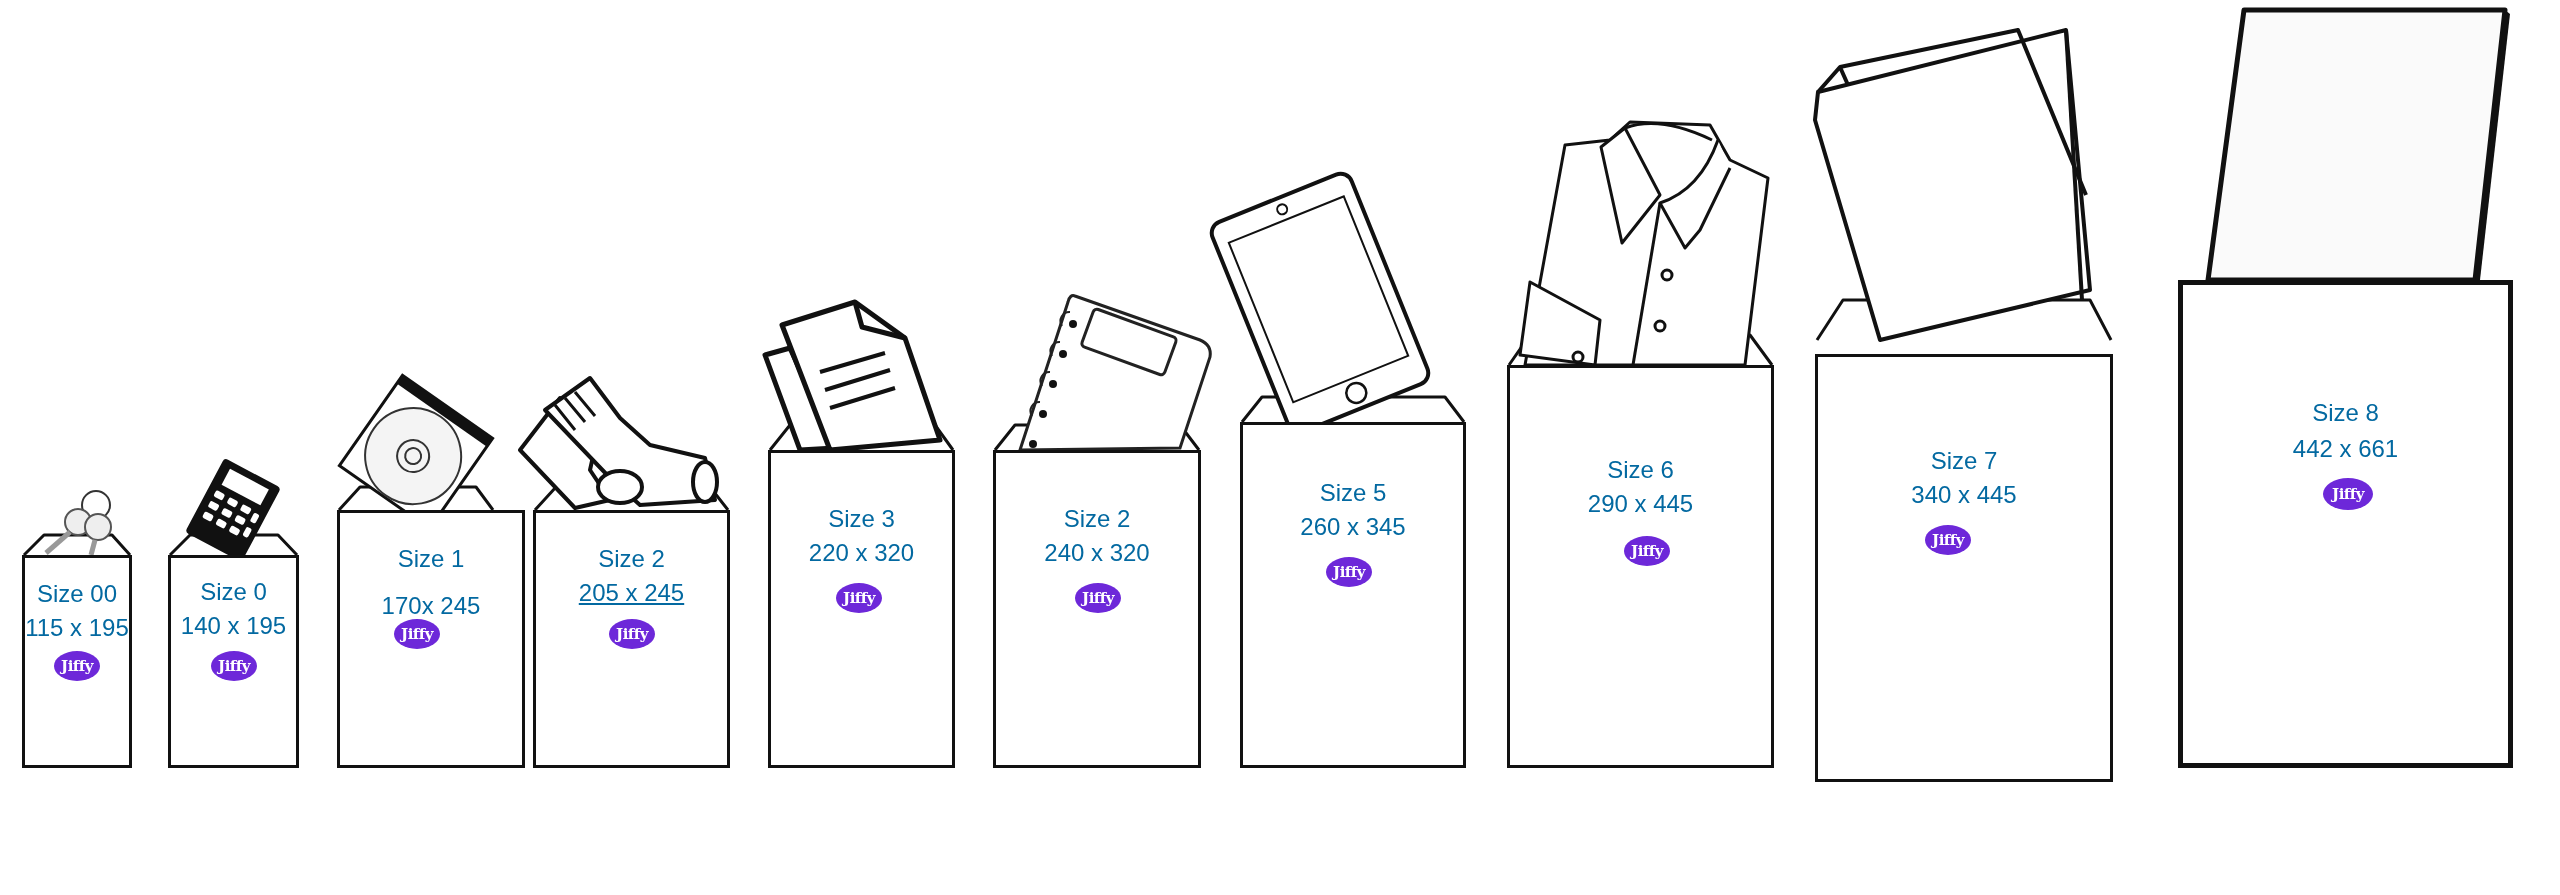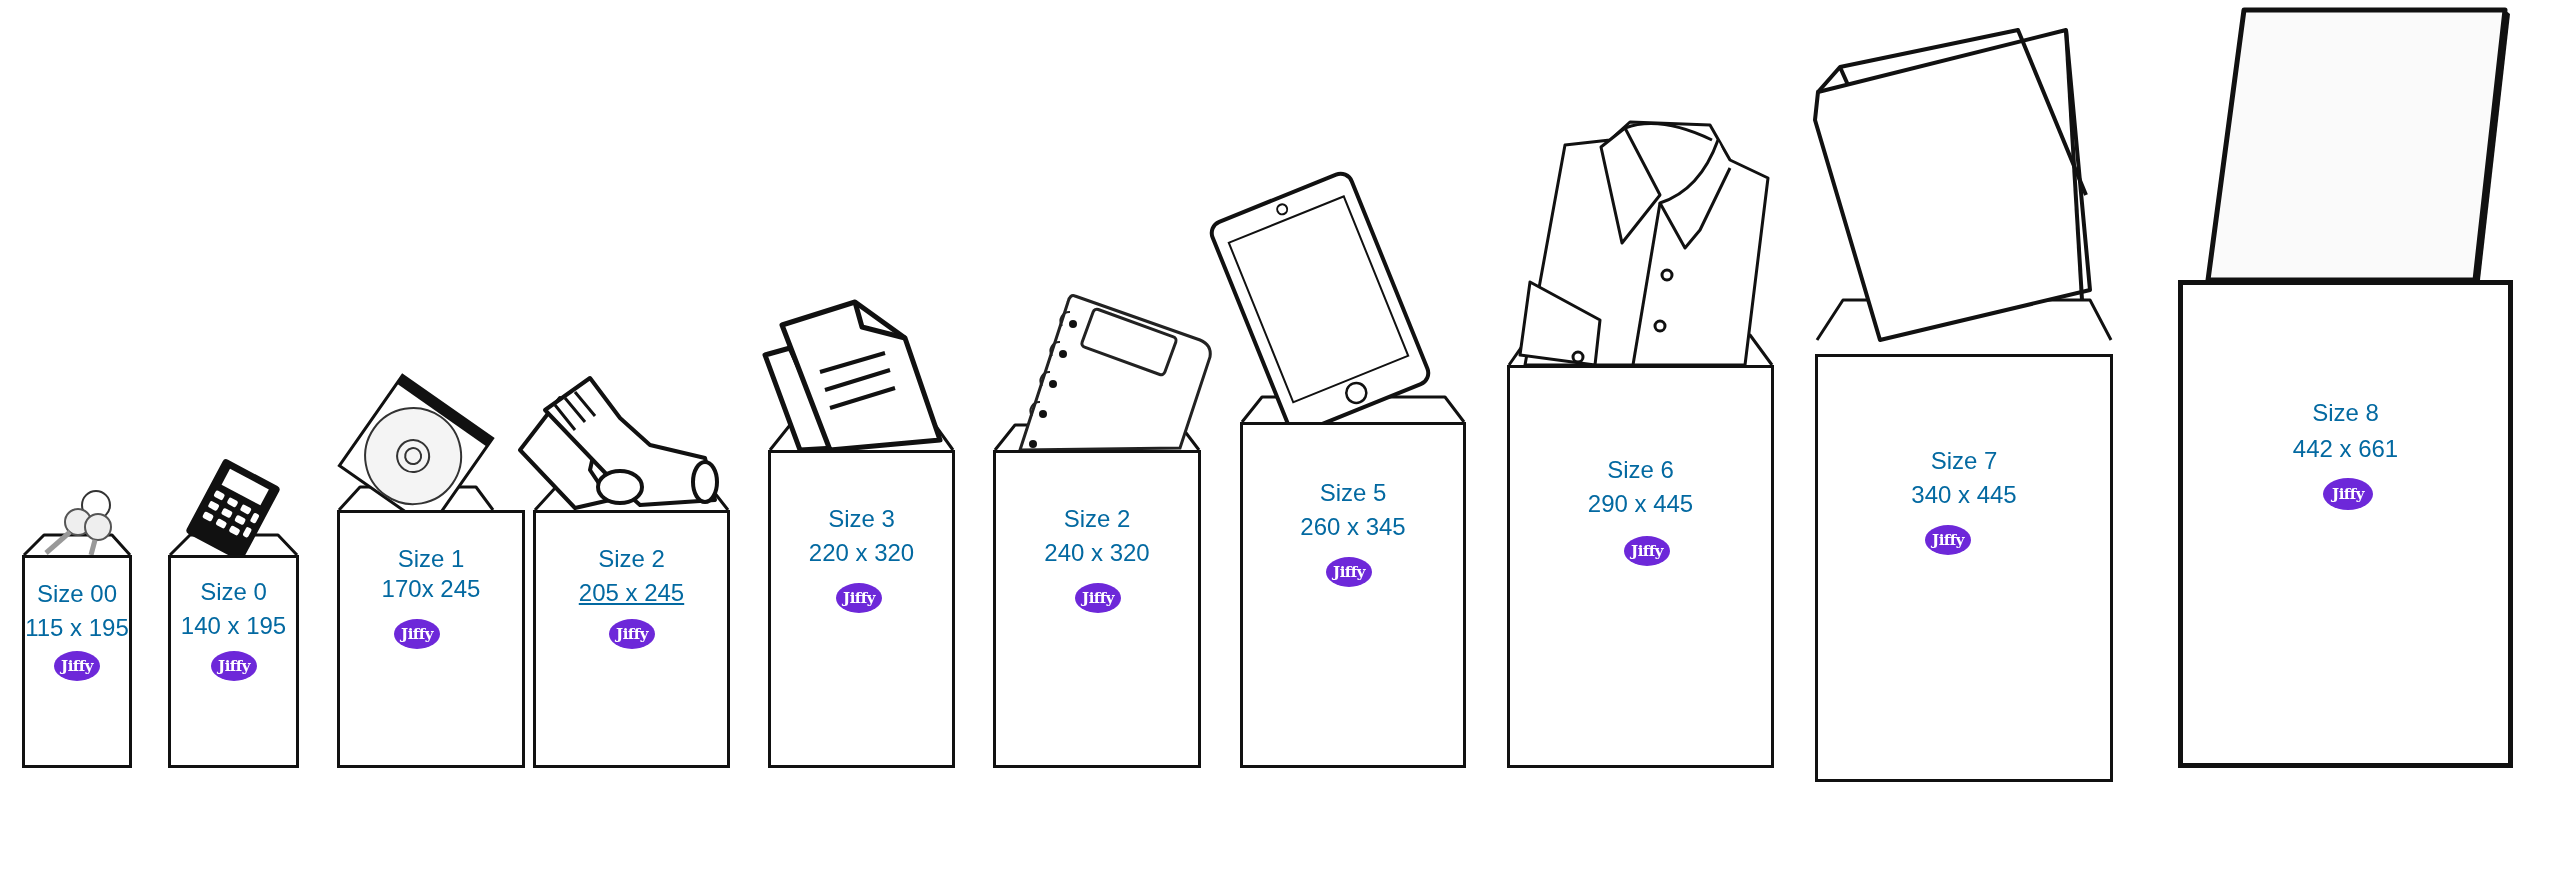--- a/index.html
+++ b/index.html
@@ -141,21 +141,21 @@
     <div class="env-body" style="left:168px;top:555px;width:131px;height:213px;">
       <div class="env-label" style="top:22px;">Size 0</div>
       <div class="env-label" style="top:56px;">140 x 195</div>
       <div class="jiffy-logo" style="left:40px;top:93px;width:46px;height:30px;">Jiffy</div>
     </div>
   </div>
 
   <div class="envelope">
     <div class="env-body" style="left:337px;top:510px;width:188px;height:258px;">
       <div class="env-label" style="top:34px;">Size 1</div>
-      <div class="env-label" style="top:64px;">170x 245</div>
+      <div class="env-label" style="top:81px;">170x 245</div>
       <div class="jiffy-logo" style="left:54px;top:106px;width:46px;height:30px;">Jiffy</div>
     </div>
   </div>
 
   <div class="envelope">
     <div class="env-body" style="left:533px;top:510px;width:197px;height:258px;">
       <div class="env-label" style="top:34px;">Size 2</div>
       <div class="env-label" style="top:68px;text-decoration:underline;">205 x 245</div>
       <div class="jiffy-logo" style="left:73px;top:106px;width:46px;height:30px;">Jiffy</div>
     </div>

